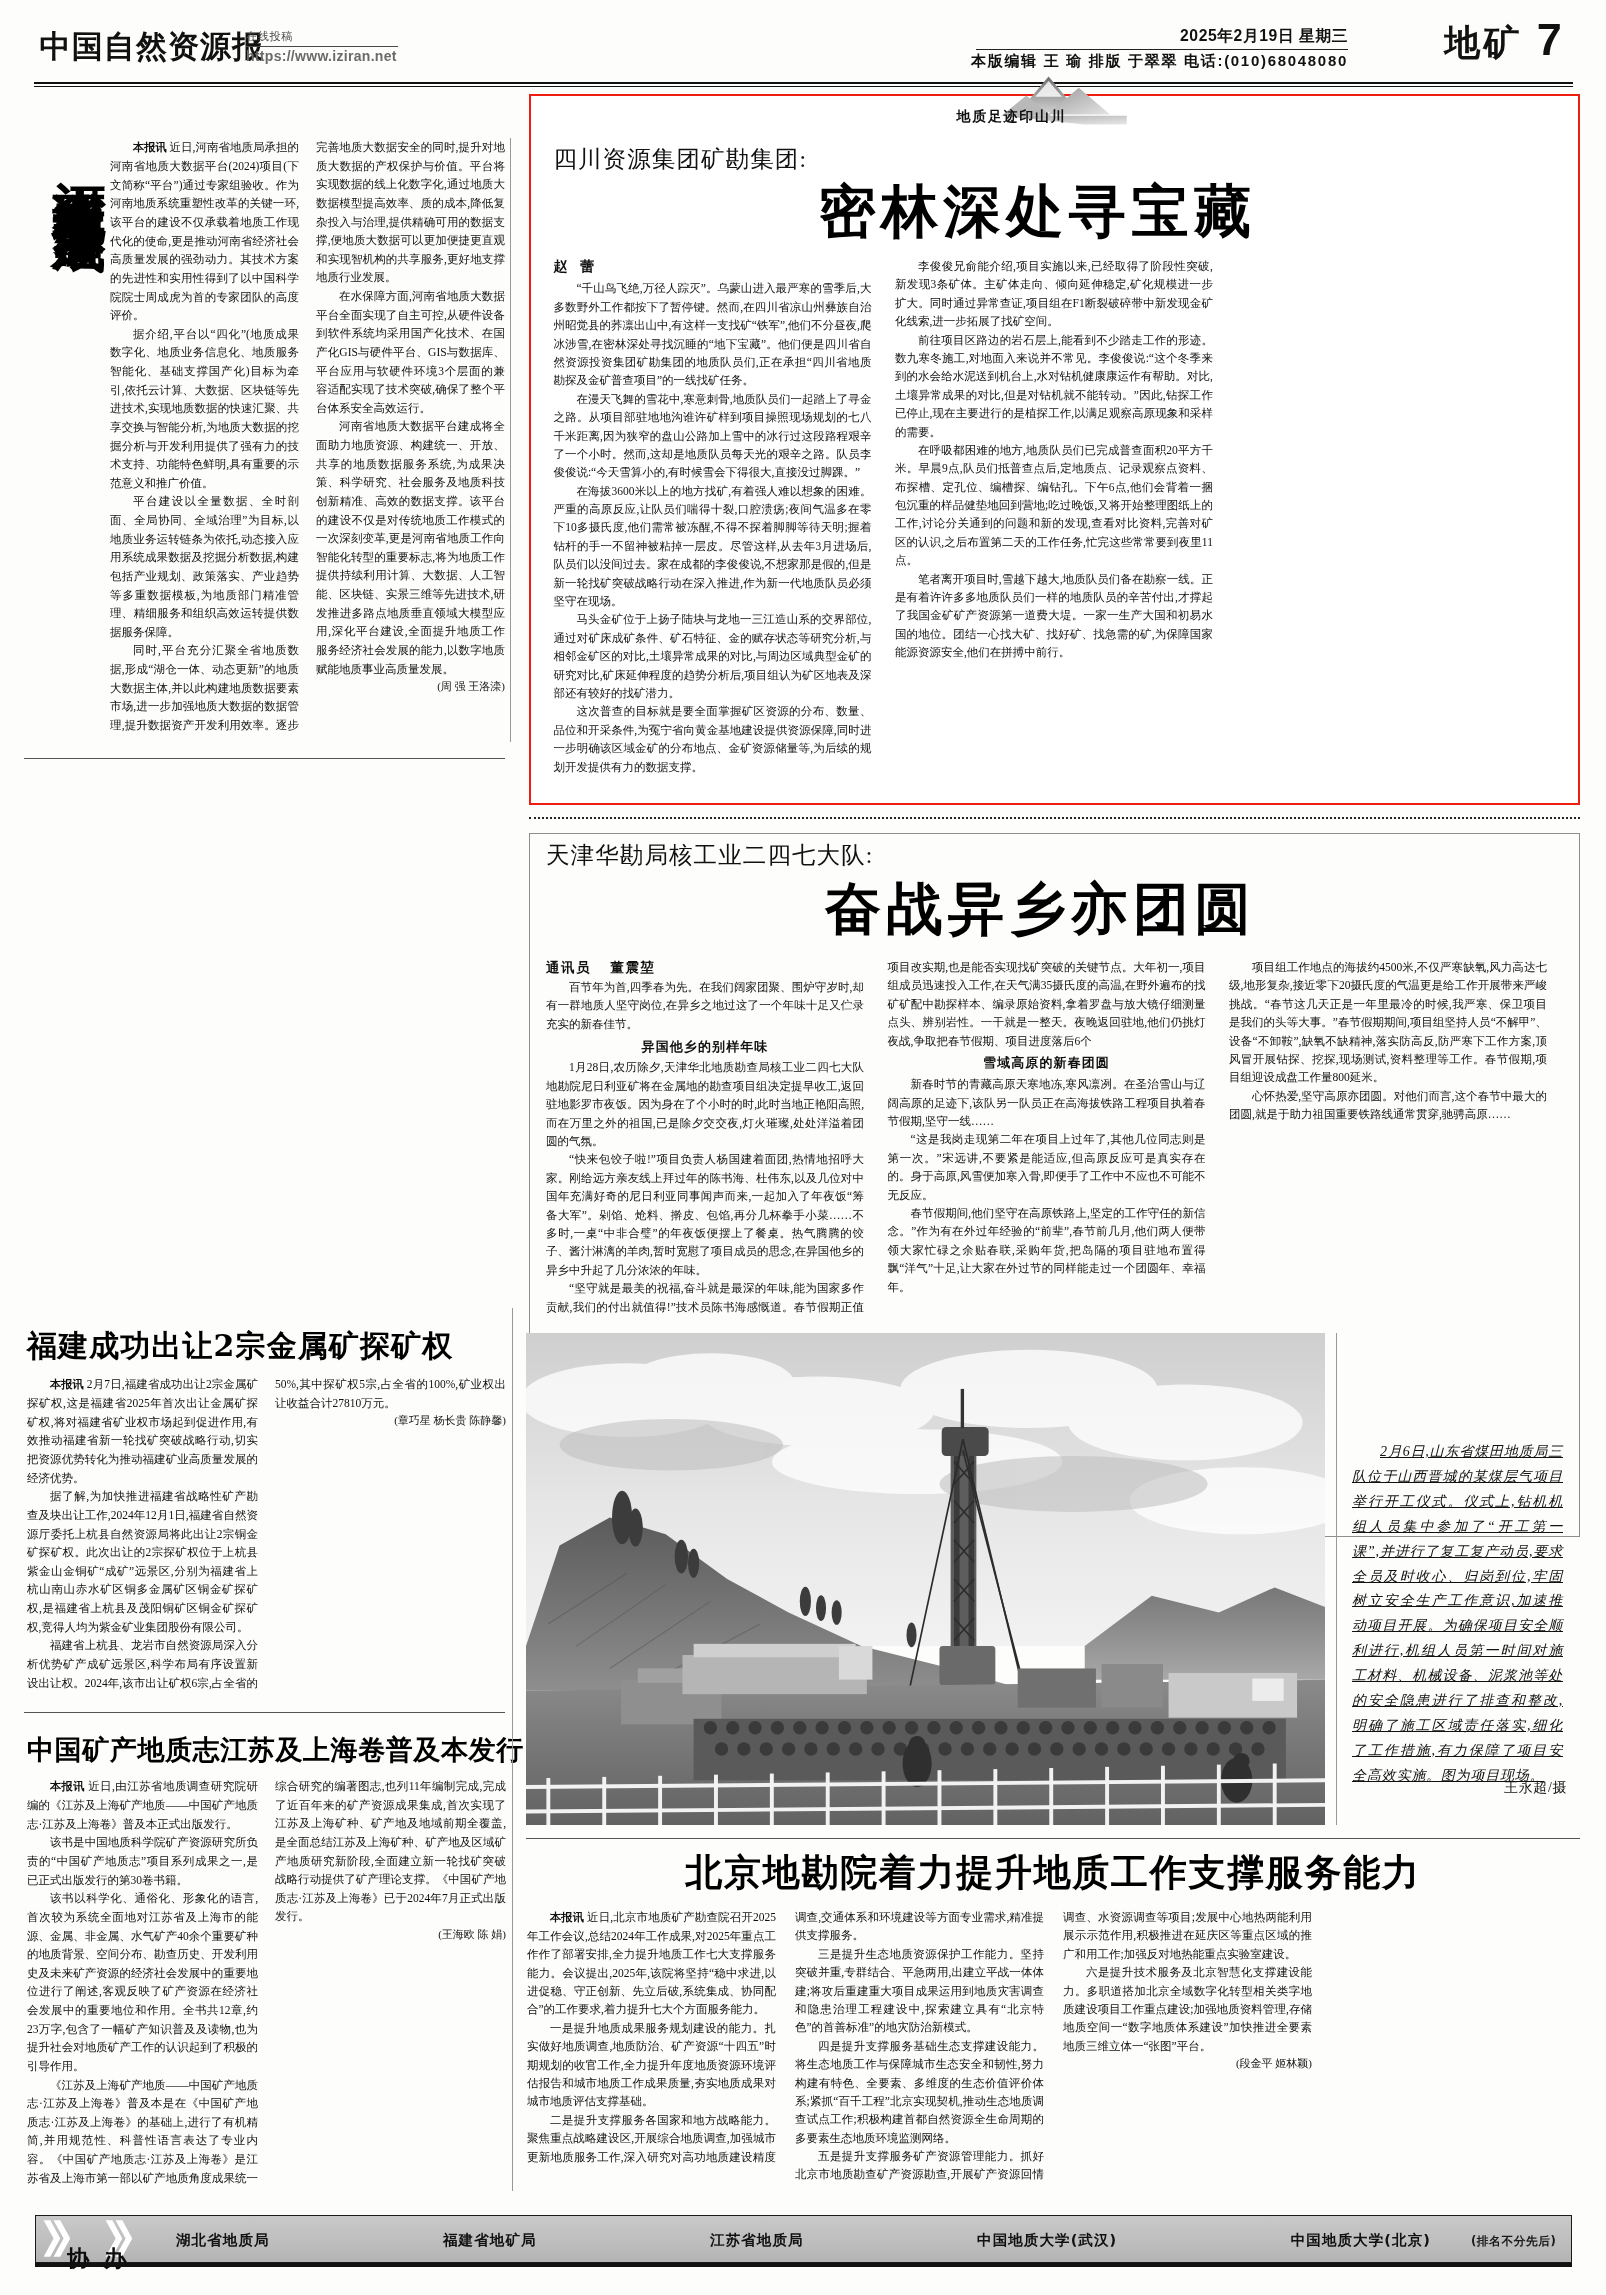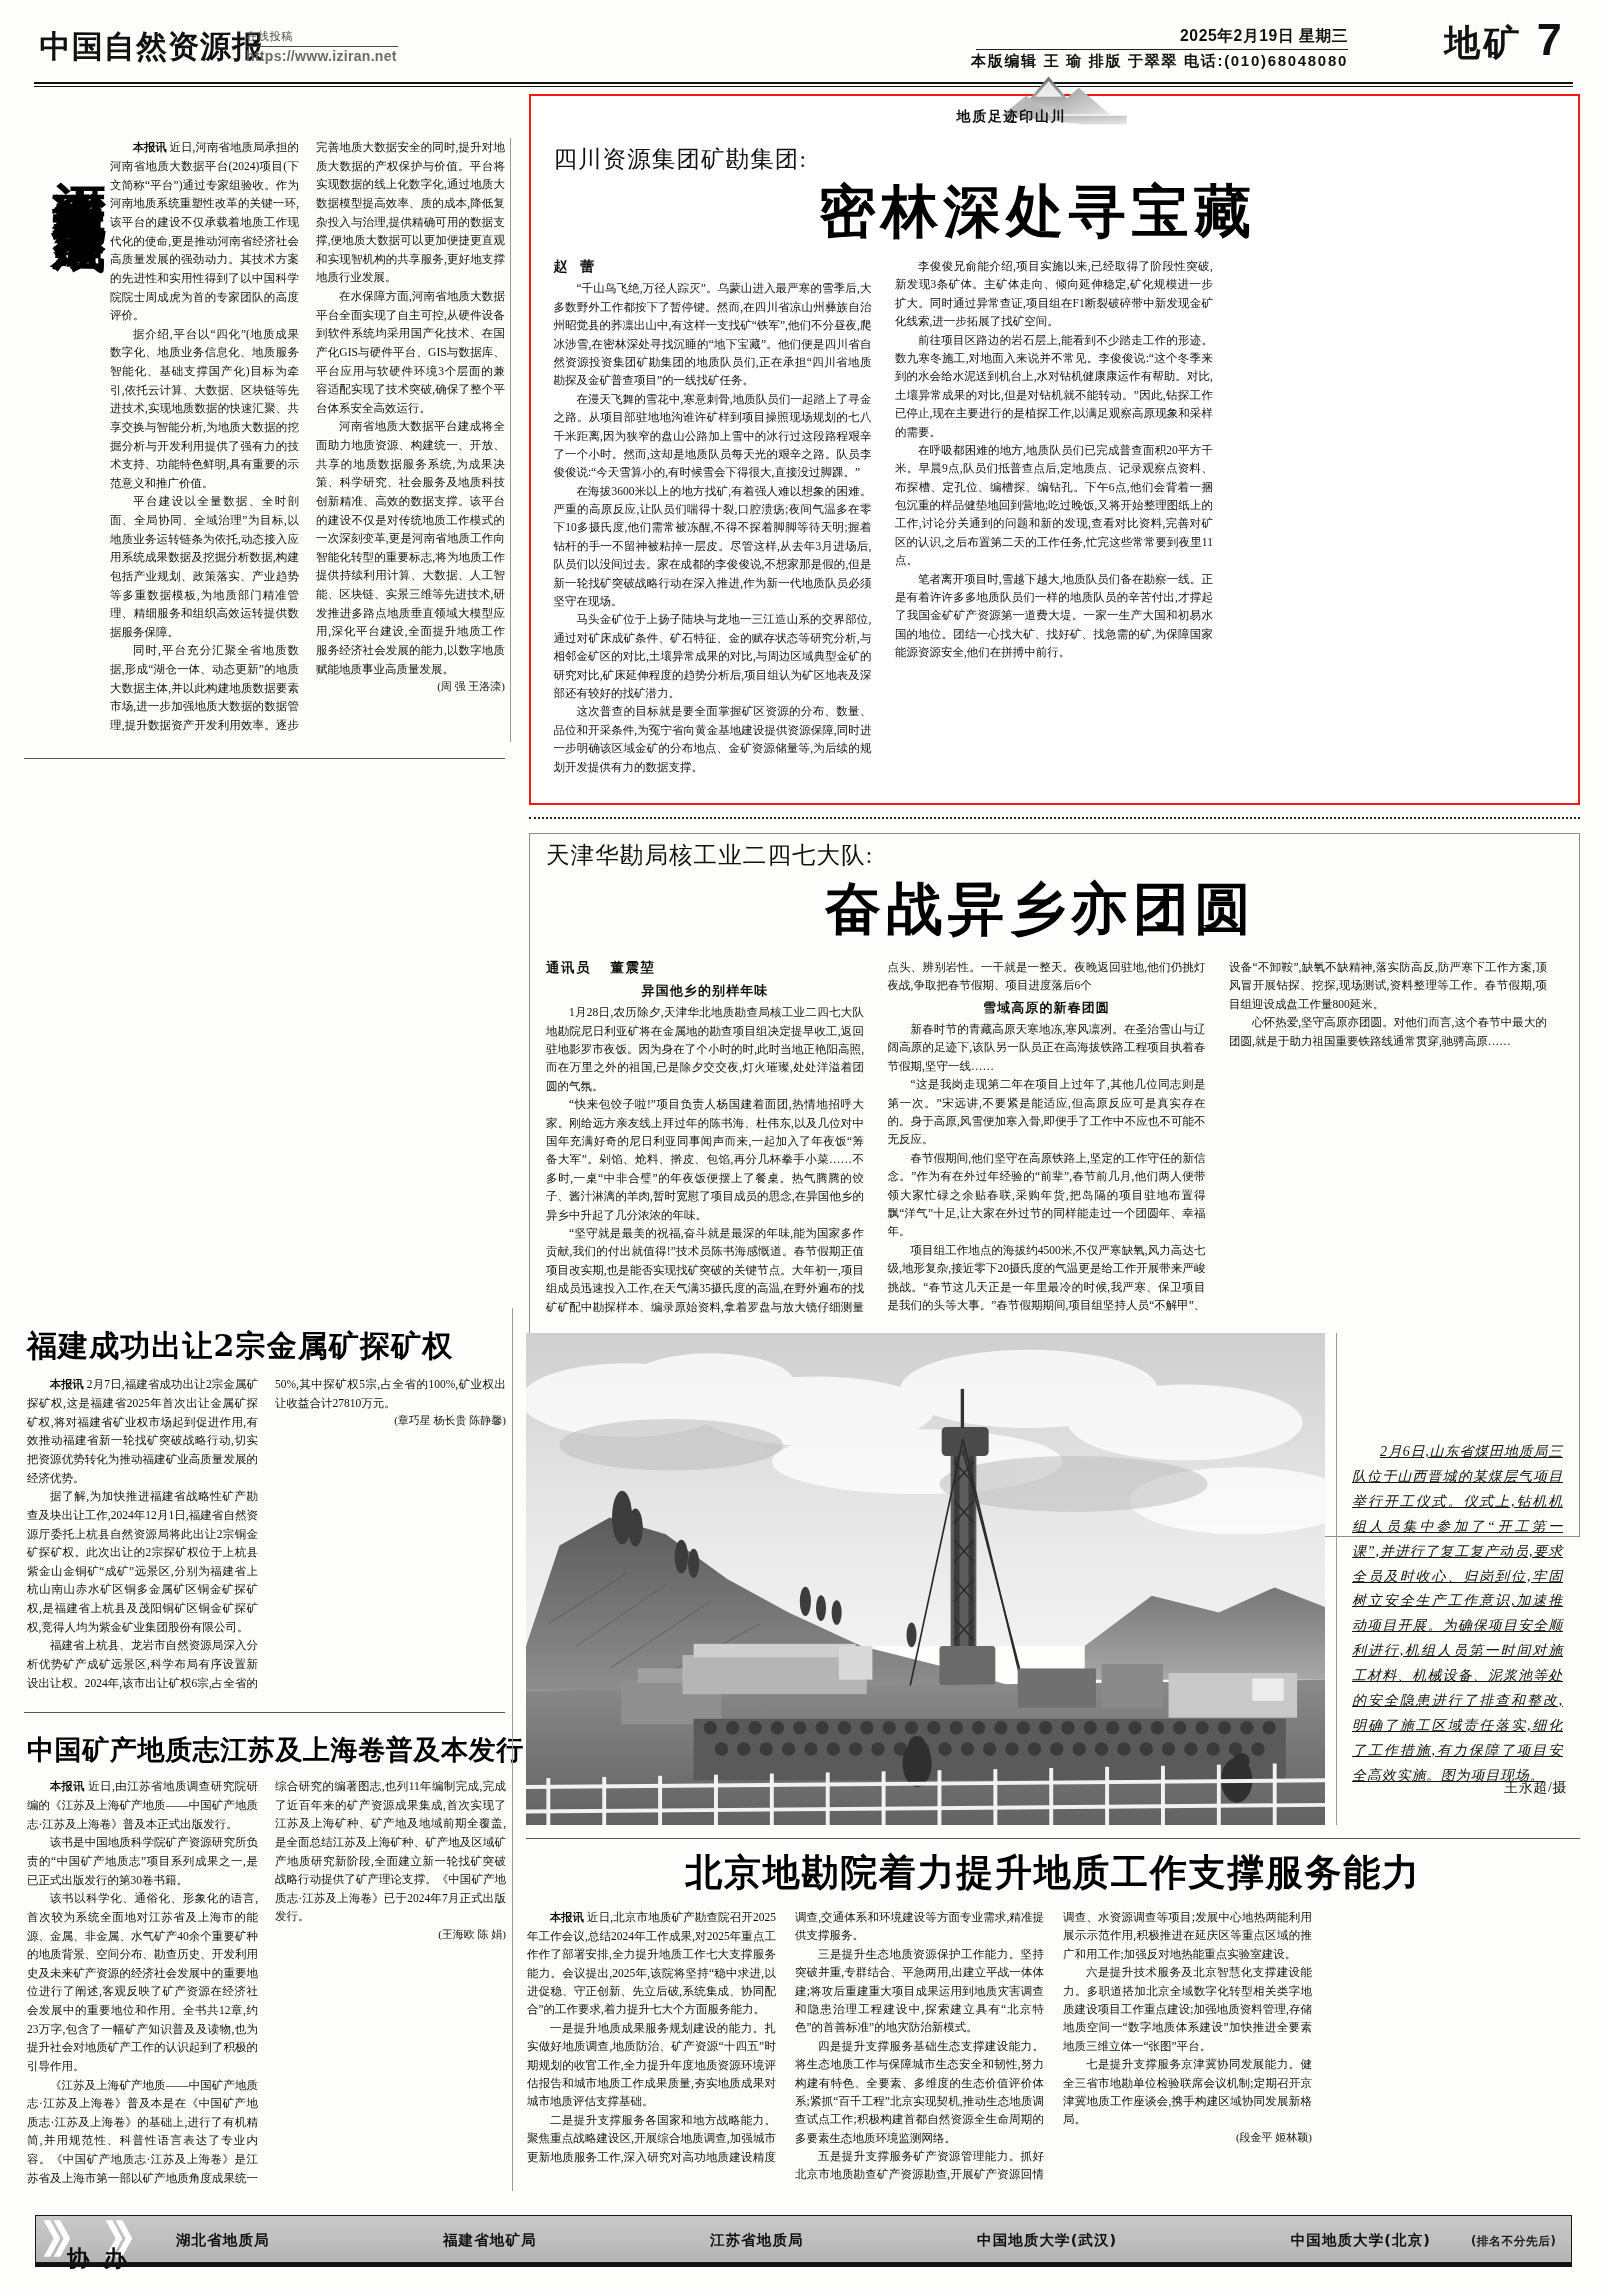--- a/index.html
+++ b/index.html
@@ -312,20 +312,21 @@
 
   <div class="dotted-sep"></div>
 
   <div class="feat2-frame"></div>
   <div class="feat2">
     <div class="feat2-kicker">天津华勘局核工业二四七大队:</div>
     <div class="feat2-title">奋战异乡亦团圆</div>
 
     <div class="feat2-body">
       <span class="spacer-byline"></span>
+      <p>百节年为首,四季春为先。在我们阔家团聚、围炉守岁时,却有一群地质人坚守岗位,在异乡之地过这了一个年味十足又伫录充实的新春佳节。</p>
       <h4>异国他乡的别样年味</h4>
       <p>1月28日,农历除夕,天津华北地质勘查局核工业二四七大队地勘院尼日利亚矿将在金属地的勘查项目组决定提早收工,返回驻地影罗市夜饭。因为身在了个小时的时,此时当地正艳阳高照,而在万里之外的祖国,已是除夕交交夜,灯火璀璨,处处洋溢着团圆的气氛。</p>
       <p>“快来包饺子啦!”项目负责人杨国建着面团,热情地招呼大家。刚给远方亲友线上拜过年的陈书海、杜伟东,以及几位对中国年充满好奇的尼日利亚同事闻声而来,一起加入了年夜饭“筹备大军”。剁馅、炝料、擀皮、包馅,再分几杯拳手小菜……不多时,一桌“中非合璧”的年夜饭便摆上了餐桌。热气腾腾的饺子、酱汁淋漓的羊肉,暂时宽慰了项目成员的思念,在异国他乡的异乡中升起了几分浓浓的年味。</p>
       <p>“坚守就是最美的祝福,奋斗就是最深的年味,能为国家多作贡献,我们的付出就值得!”技术员陈书海感慨道。春节假期正值项目改实期,也是能否实现找矿突破的关键节点。大年初一,项目组成员迅速投入工作,在天气满35摄氏度的高温,在野外遍布的找矿矿配中勘探样本、编录原始资料,拿着罗盘与放大镜仔细测量点头、辨别岩性。一干就是一整天。夜晚返回驻地,他们仍挑灯夜战,争取把春节假期、项目进度落后6个</p>
       <h4>雪域高原的新春团圆</h4>
       <p>新春时节的青藏高原天寒地冻,寒风凛冽。在圣治雪山与辽阔高原的足迹下,该队另一队员正在高海拔铁路工程项目执着春节假期,坚守一线……</p>
       <p>“这是我岗走现第二年在项目上过年了,其他几位同志则是第一次。”宋远讲,不要紧是能适应,但高原反应可是真实存在的。身于高原,风雪便加寒入骨,即便手了工作中不应也不可能不无反应。</p>
       <p>春节假期间,他们坚守在高原铁路上,坚定的工作守任的新信念。”作为有在外过年经验的“前辈”,春节前几月,他们两人便带领大家忙碌之余贴春联,采购年货,把岛隔的项目驻地布置得飘“洋气”十足,让大家在外过节的同样能走过一个团圆年、幸福年。</p>
       <p>项目组工作地点的海拔约4500米,不仅严寒缺氧,风力高达七级,地形复杂,接近零下20摄氏度的气温更是给工作开展带来严峻挑战。“春节这几天正是一年里最冷的时候,我严寒、保卫项目是我们的头等大事。”春节假期期间,项目组坚持人员“不解甲”、设备“不卸鞍”,缺氧不缺精神,落实防高反,防严寒下工作方案,顶风冒开展钻探、挖探,现场测试,资料整理等工作。春节假期,项目组迎设成盘工作量800延米。</p>
       <p>心怀热爱,坚守高原亦团圆。对他们而言,这个春节中最大的团圆,就是于助力祖国重要铁路线通常贯穿,驰骋高原……</p>
@@ -557,21 +558,20 @@
   <div class="hdiv-br"></div>
   <div class="br-title">北京地勘院着力提升地质工作支撑服务能力</div>
   <div class="br-body">
     <p><span class="lead">本报讯</span>&nbsp;<span>近日,北京市地质矿产勘查院召开2025年工作会议,总结2024年工作成果,对2025年重点工作作了部署安排,全力提升地质工作七大支撑服务能力。会议提出,2025年,该院将坚持“稳中求进,以进促稳、守正创新、先立后破,系统集成、协同配合”的工作要求,着力提升七大个方面服务能力。</span></p>
     <p>一是提升地质成果服务规划建设的能力。扎实做好地质调查,地质防治、矿产资源“十四五”时期规划的收官工作,全力提升年度地质资源环境评估报告和城市地质工作成果质量,夯实地质成果对城市地质评估支撑基础。</p>
     <p>二是提升支撑服务各国家和地方战略能力。聚焦重点战略建设区,开展综合地质调查,加强城市更新地质服务工作,深入研究对高功地质建设精度调查,交通体系和环境建设等方面专业需求,精准提供支撑服务。</p>
     <p>三是提升生态地质资源保护工作能力。坚持突破并重,专群结合、平急两用,出建立平战一体体建;将攻后重建重大项目成果运用到地质灾害调查和隐患治理工程建设中,探索建立具有“北京特色”的首善标准”的地灾防治新模式。</p>
     <p>四是提升支撑服务基础生态支撑建设能力。将生态地质工作与保障城市生态安全和韧性,努力构建有特色、全要素、多维度的生态价值评价体系;紧抓“百千工程”北京实现契机,推动生态地质调查试点工作;积极构建首都自然资源全生命周期的多要素生态地质环境监测网络。</p>
     <p>五是提升支撑服务矿产资源管理能力。抓好北京市地质勘查矿产资源勘查,开展矿产资源回情调查、水资源调查等项目;发展中心地热两能利用展示示范作用,积极推进在延庆区等重点区域的推广和用工作;加强反对地热能重点实验室建设。</p>
     <p>六是提升技术服务及北京智慧化支撑建设能力。多职道搭加北京全域数字化转型相关类字地质建设项目工作重点建设;加强地质资料管理,存储地质空间一“数字地质体系建设”加快推进全要素地质三维立体一“张图”平台。</p>
-    <p>七是提升支撑服务京津冀协同发展能力。健全三省市地勘单位检验联席会议机制;定期召开京津冀地质工作座谈会,携手构建区域协同发展新格局。</p>
     <p class="sig">(段金平 姬林颖)</p>
   </div>
 
   <div class="footer">
     <svg class="footer-chev" viewBox="0 0 170 74">
       <g fill="#ffffff">
         <path d="M4 4 L22 37 L4 70 L16 70 L34 37 L16 4 Z"></path>
         <path d="M22 4 L40 37 L22 70 L34 70 L52 37 L34 4 Z"></path>
         <path d="M116 4 L134 37 L116 70 L128 70 L146 37 L128 4 Z"></path>
         <path d="M134 4 L152 37 L134 70 L146 70 L164 37 L146 4 Z"></path>

